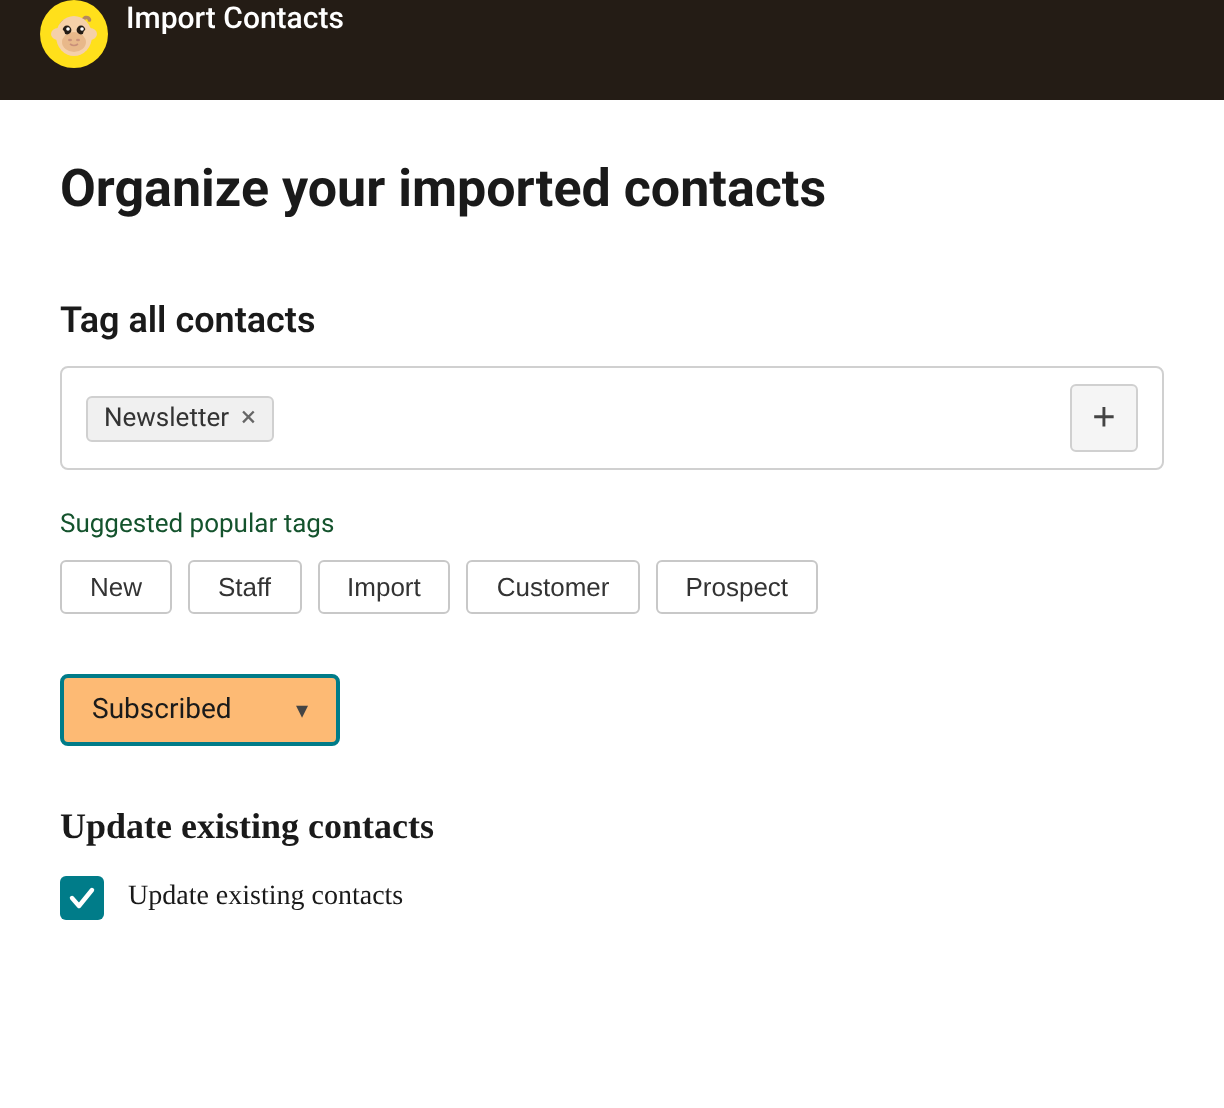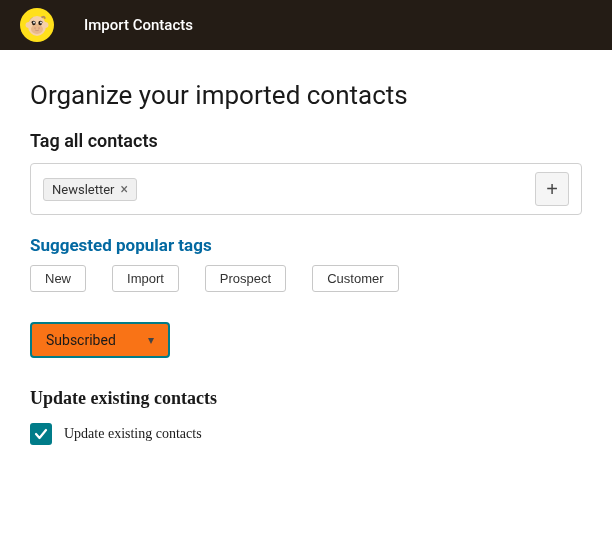--- a/index.html
+++ b/index.html
@@ -13,41 +13,41 @@
       background: #ffffff;
       width: 612px;
       min-height: 554px;
     }
 
     
     .header {
       background: #241c15;
       height: 50px;
       display: flex;
-      align-items: center;
+      align-items: flex-start;
       padding: 0 20px;
-      gap: 30px;
+      gap: 9px;
     }
 
     .header-title {
       color: #ffffff;
       font-size: 15px;
       font-weight: 500;
     }
 
     
     .main {
       padding: 30px 30px 30px 30px;
     }
 
     .page-title {
       font-size: 26px;
-      font-weight: 400;
-      color: #1a1a1a;
-      margin-bottom: 20px;
+      font-weight: 700;
+      color: #1a1a1a;
+      margin-bottom: 40px;
     }
 
     .section-label {
       font-size: 18px;
       font-weight: 600;
       color: #1a1a1a;
       margin-bottom: 12px;
     }
 
     
@@ -102,30 +102,30 @@
       color: #444;
       flex-shrink: 0;
     }
 
     
     .suggested-section {
       margin-bottom: 30px;
     }
 
     .suggested-label {
-      font-size: 17px;
-      font-weight: 700;
-      color: #0369a1;
+      font-size: 13px;
+      font-weight: 400;
+      color: #14532d;
       margin-bottom: 10px;
     }
 
     .suggested-tags {
       display: flex;
       flex-wrap: wrap;
-      gap: 26px;
+      gap: 8px;
       align-items: center;
     }
 
     .suggested-tag {
       border: 1px solid #c8c8c8;
       border-radius: 3px;
       padding: 5px 14px;
       font-size: 13px;
       color: #333;
       cursor: pointer;
@@ -142,21 +142,21 @@
     }
 
     .status-dropdown {
       display: flex;
       align-items: center;
       border: 2px solid #007c89;
       border-radius: 4px;
       padding: 8px 14px;
       width: 140px;
       cursor: pointer;
-      background: #f97316;
+      background: #fdba74;
       justify-content: space-between;
     }
 
     .status-dropdown-text {
       font-size: 14px;
       color: #1a1a1a;
     }
 
     .dropdown-arrow {
       font-size: 12px;
@@ -248,23 +248,24 @@
     </div>
     <button class="add-tag-btn">
       <span>+</span>
     </button>
   </div>
 
   <div class="suggested-section">
     <div class="suggested-label">Suggested popular tags</div>
     <div class="suggested-tags">
       <button class="suggested-tag">New</button>
+      <button class="suggested-tag">Staff</button>
       <button class="suggested-tag">Import</button>
+      <button class="suggested-tag">Customer</button>
       <button class="suggested-tag">Prospect</button>
-      <button class="suggested-tag">Customer</button>
     </div>
   </div>
 
   <div class="status-section">
     <div class="status-dropdown">
       <span class="status-dropdown-text">Subscribed</span>
       <span class="dropdown-arrow">▾</span>
     </div>
   </div>
 

